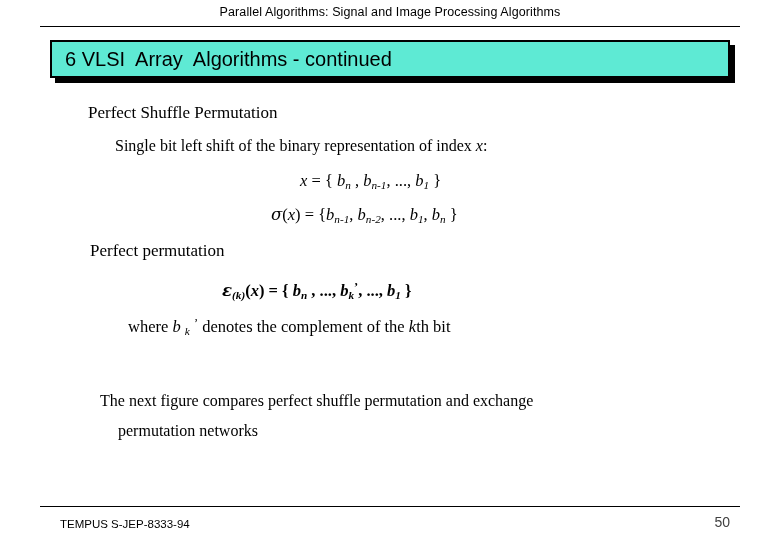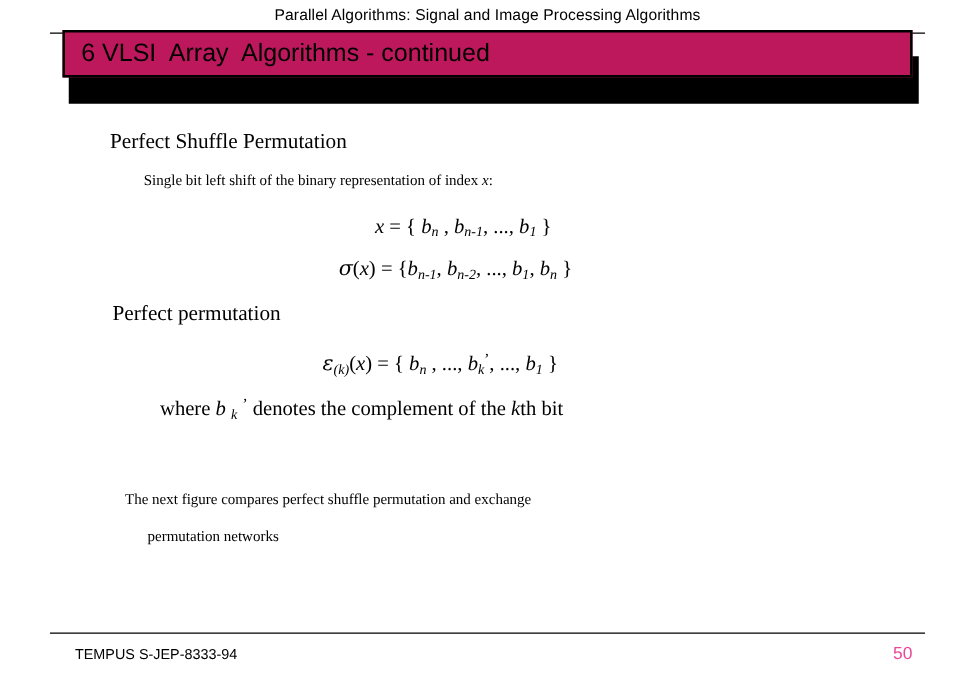--- a/index.html
+++ b/index.html
@@ -41,25 +41,25 @@
     top: 26px;
     width: 700px;
     height: 1px;
     background: #000000;
   }
 
   
   .title-box {
     position: absolute;
     left: 50px;
-    top: 24px;
+    top: 40px;
     width: 680px;
     height: 38px;
     border: 2px solid #000000;
-    background: #be185d;
+    background: #5eead4;
     box-sizing: border-box;
     z-index: 2;
   }
   .title-shadow {
     position: absolute;
     left: 55px;
     top: 45px;
     width: 680px;
     height: 38px;
     background: #000000;
@@ -88,21 +88,21 @@
     font-family: "Liberation Serif", serif;
     color: #000000;
   }
   .bold {
     font-weight: normal;
   }
   .lvl1 {
     font-size: 17px;
   }
   .lvl2 {
-    font-size: 12px;
+    font-size: 16px;
   }
   .eq {
     font-size: 16.5px;
   }
   i.it { font-style: italic; }
   sub.sb {
     font-size: 0.68em;
     vertical-align: baseline;
     position: relative;
     top: 0.28em;
@@ -138,21 +138,21 @@
     white-space: pre;
   }
   .footer-right {
     position: absolute;
     left: 700px;
     top: 514px;
     width: 30px;
     text-align: right;
     font-family: "Liberation Sans", sans-serif;
     font-size: 14px;
-    color: #ec4899;
+    color: #404040;
   }
 </style>
 </head>
 <body>
 
 <div class="header">
   <div class="header-text">Parallel Algorithms:  Signal and Image Processing Algorithms</div>
   <div class="header-rule"></div>
 </div>
 
@@ -166,21 +166,21 @@
   <div class="line bold lvl1" style="left:88px; top:8px;">Perfect Shuffle Permutation</div>
 
   <div class="line lvl2" style="left:115px; top:42px;">Single bit left shift of the binary representation of index <i class="it">x</i>:</div>
 
   <div class="line eq" style="left:300px; top:76px;"><i class="it">x</i> = { <i class="it">b</i><sub class="sb">n</sub> , <i class="it">b</i><sub class="sb">n-1</sub>, ..., <i class="it">b</i><sub class="sb">1</sub> }</div>
 
   <div class="line eq" style="left:271px; top:110px;"><span class="greek">σ</span>(<i class="it">x</i>) = {<i class="it">b</i><sub class="sb">n-1</sub>, <i class="it">b</i><sub class="sb">n-2</sub>, ..., <i class="it">b</i><sub class="sb">1</sub>, <i class="it">b</i><sub class="sb">n</sub> }</div>
 
   <div class="line bold lvl1" style="left:90px; top:146px;">Perfect permutation</div>
 
-  <div class="line eq" style="left:258px; top:186px;"><span class="greek">ε</span><sub class="sb">(k)</sub>(<i class="it">x</i>) = { <i class="it">b</i><sub class="sb">n</sub> , ..., <i class="it">b</i><sub class="sb">k</sub><sup class="pr">’</sup>, ..., <i class="it">b</i><sub class="sb">1</sub> }</div>
+  <div class="line eq" style="left:222px; top:186px;font-weight:bold;"><span class="greek">ε</span><sub class="sb">(k)</sub>(<i class="it">x</i>) = { <i class="it">b</i><sub class="sb">n</sub> , ..., <i class="it">b</i><sub class="sb">k</sub><sup class="pr">’</sup>, ..., <i class="it">b</i><sub class="sb">1</sub> }</div>
 
   <div class="line eq" style="left:128px; top:222px;">where <i class="it">b</i> <sub class="sb">k</sub> <sup class="pr">’</sup> denotes the complement of the <i class="it">k</i>th bit</div>
 
   <div class="line lvl2" style="left:100px; top:297px;">The next figure compares perfect shuffle permutation and exchange</div>
 
   <div class="line lvl2" style="left:118px; top:327px;">permutation networks</div>
 
 </div>
 
 <div class="footer-rule"></div>

